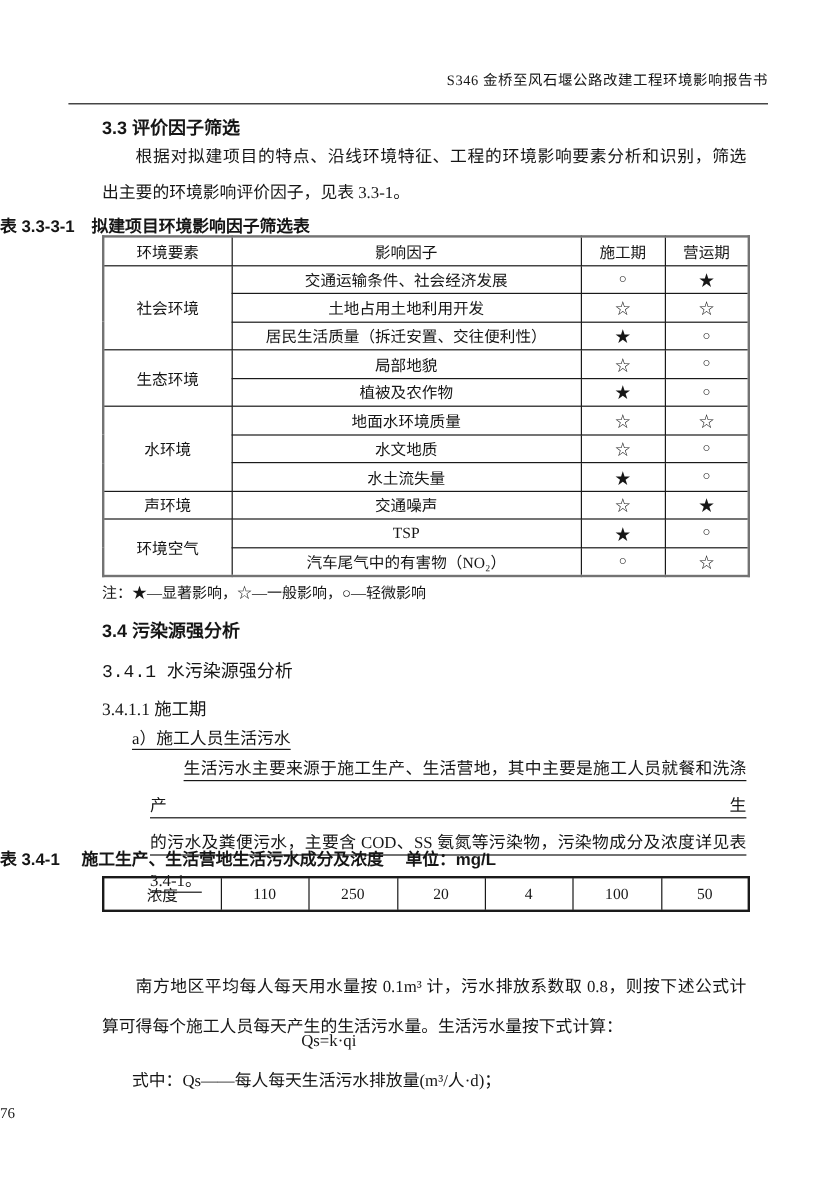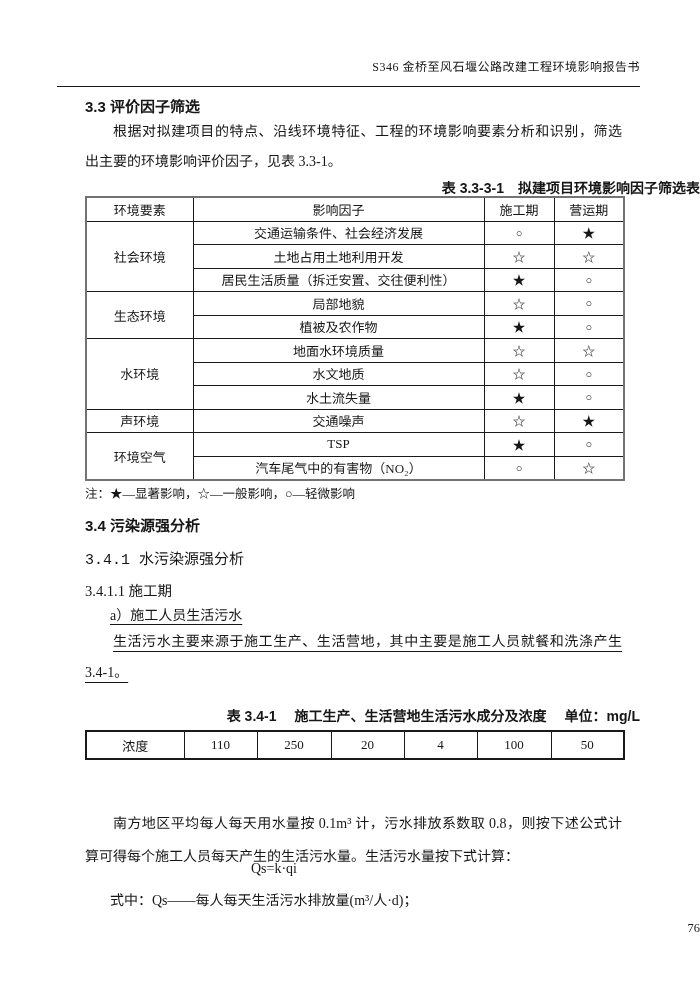--- a/index.html
+++ b/index.html
@@ -3,41 +3,41 @@
 <meta charset="utf-8">
 <style>
   html,body{margin:0;padding:0;}
   body{
     width:700px;height:990px;position:relative;background:#ffffff;
     font-family:"Liberation Serif","DejaVu Serif",serif;color:#161616;
     overflow:hidden;
   }
   .abs{position:absolute;}
   .h-black{font-family:"Liberation Sans","DejaVu Sans",sans-serif;font-weight:700;}
-  .center{text-align:right;}
+  .center{text-align:left;}
   
   #hdr-title{top:57px;right:60px;font-size:12px;letter-spacing:.5px;}
   #hdr-rule{top:86px;left:57px;width:583px;border-top:1.6px solid #1a1a1a;height:0;}
   
   #sec33{top:95px;left:85px;font-size:15px;}
   #para1{top:117px;left:85px;width:537px;font-size:14px;line-height:30px;}
   .indent{text-indent:28px;}
   .just{text-align:justify;text-align-last:justify;}
   
   #cap1{top:177px;left:0;width:700px;font-size:14px;}
   #table1{top:196px;left:85px;border-collapse:collapse;border:2px solid #737373;font-size:13px;table-layout:fixed;width:538px;}
   #table1 th,#table1 td{border:1px solid #1a1a1a;text-align:center;vertical-align:middle;padding:0;height:22.5px;font-weight:normal;overflow:hidden;white-space:nowrap;}
   #note1{top:483px;left:85px;font-size:12.5px;}
   
   #sec34{top:514px;left:85px;font-size:15px;}
   #sec341{top:547px;left:85px;font-size:15px;font-family:Liberation Mono, monospace;}
   #sec3411{top:579px;left:85px;font-size:14.5px;}
   #secA{top:604px;left:110px;font-size:14px;text-decoration:underline;text-underline-offset:4px;}
   #para2{top:626px;left:85px;width:537px;font-size:14px;line-height:31px;}
-  .ul{text-decoration:underline;text-underline-offset:5px;}
+  .ul{text-decoration:underline;text-underline-offset:5px;margin-left:40px;}
   
   #cap2{top:705px;left:0;width:640px;font-size:14px;}
   #cap2 .gap{display:inline-block;width:18px;}
   #table2{top:730px;left:85px;border-collapse:collapse;border:2px solid #1a1a1a;font-size:13px;table-layout:fixed;width:538px;}
   #table2 th,#table2 td{border:1px solid #1a1a1a;text-align:center;vertical-align:middle;padding:0;font-weight:normal;}
   #table2 th{height:35px;font-size:13px;}
   #table2 td{height:26px;}
   #table2 th.wrap{white-space:pre-line;font-size:12.5px;line-height:15px;}
   
   #para3{top:807px;left:85px;width:537px;font-size:14px;line-height:33px;}
@@ -139,20 +139,21 @@
 
 <div class="abs" id="note1">注：★—显著影响，☆—一般影响，○—轻微影响</div>
 
 <div class="abs h-black" id="sec34">3.4 污染源强分析</div>
 <div class="abs" id="sec341">3.4.1 水污染源强分析</div>
 <div class="abs" id="sec3411">3.4.1.1 施工期</div>
 <div class="abs" id="secA">a）施工人员生活污水</div>
 
 <div class="abs" id="para2">
   <div class="ul indent just">生活污水主要来源于施工生产、生活营地，其中主要是施工人员就餐和洗涤产生</div>
+  <div class="ul just">的污水及粪便污水，主要含 COD、SS 氨氮等污染物，污染物成分及浓度详见表</div>
   <div><span class="ul">3.4-1。</span></div>
 </div>
 
 <div class="abs h-black center" id="cap2">
   <span>表 3.4-1</span><span class="gap"></span><span>施工生产、生活营地生活污水成分及浓度</span><span class="gap"></span><span>单位：mg/L</span>
 </div>
 
 <table class="abs" id="table2">
   <colgroup>
       <col style="width:98px">

